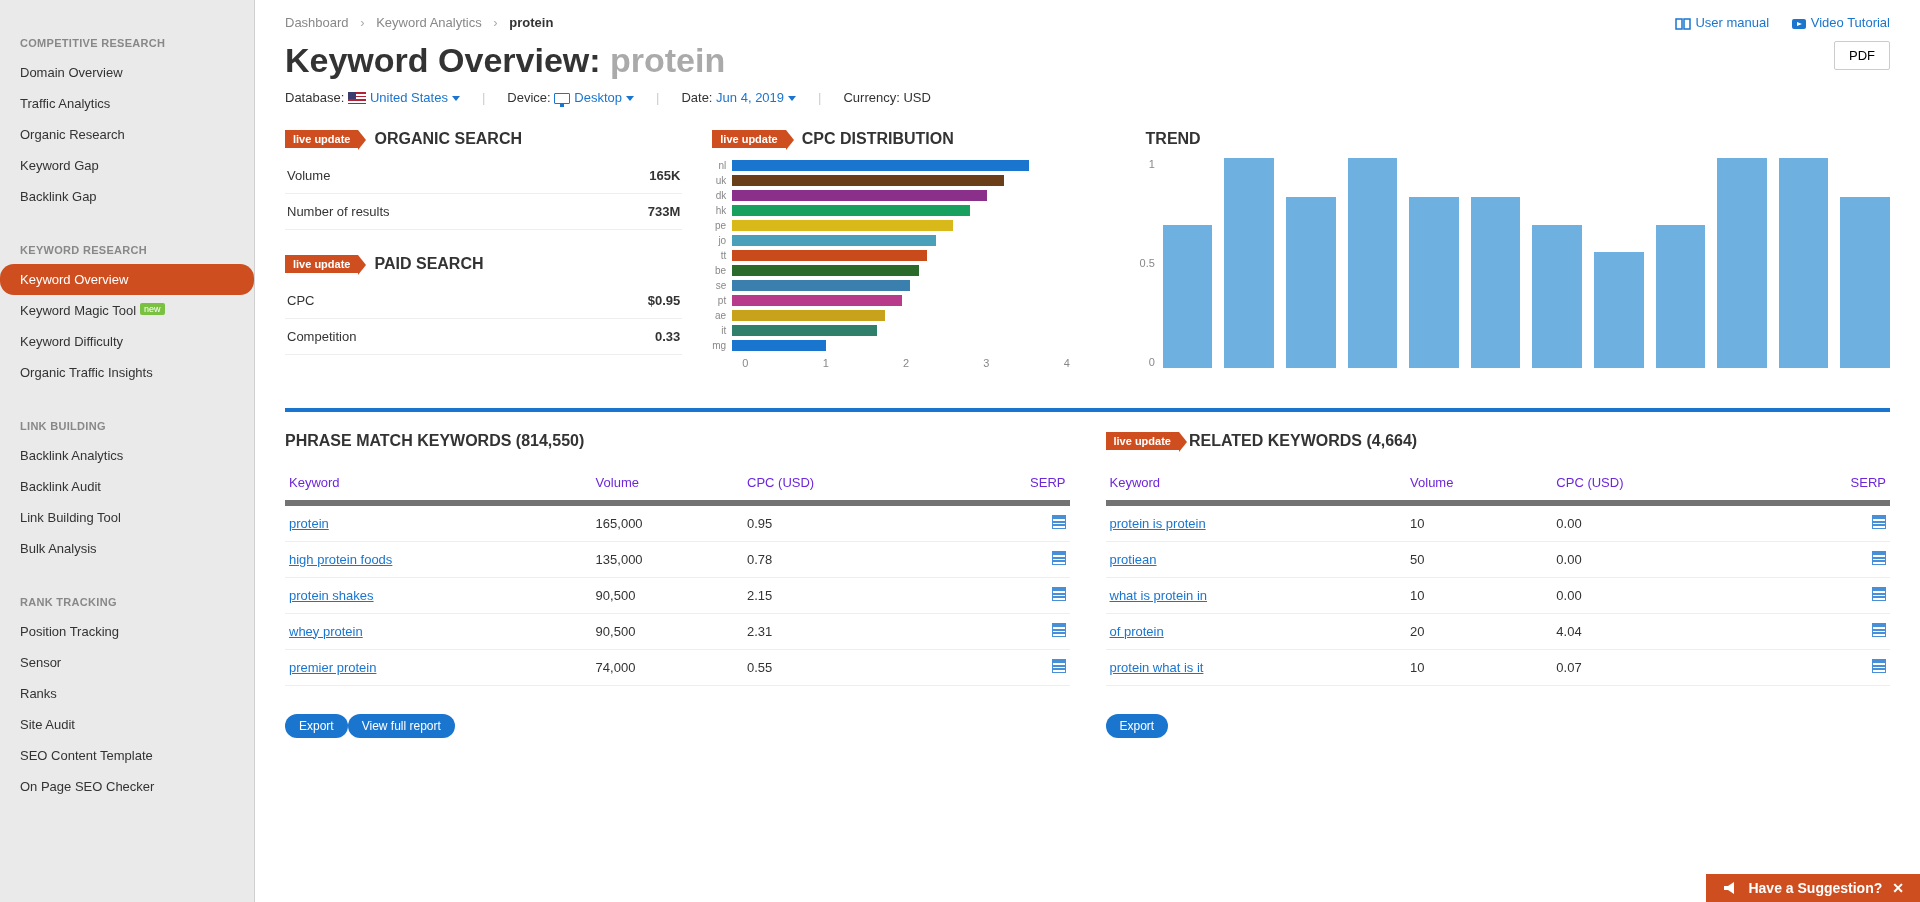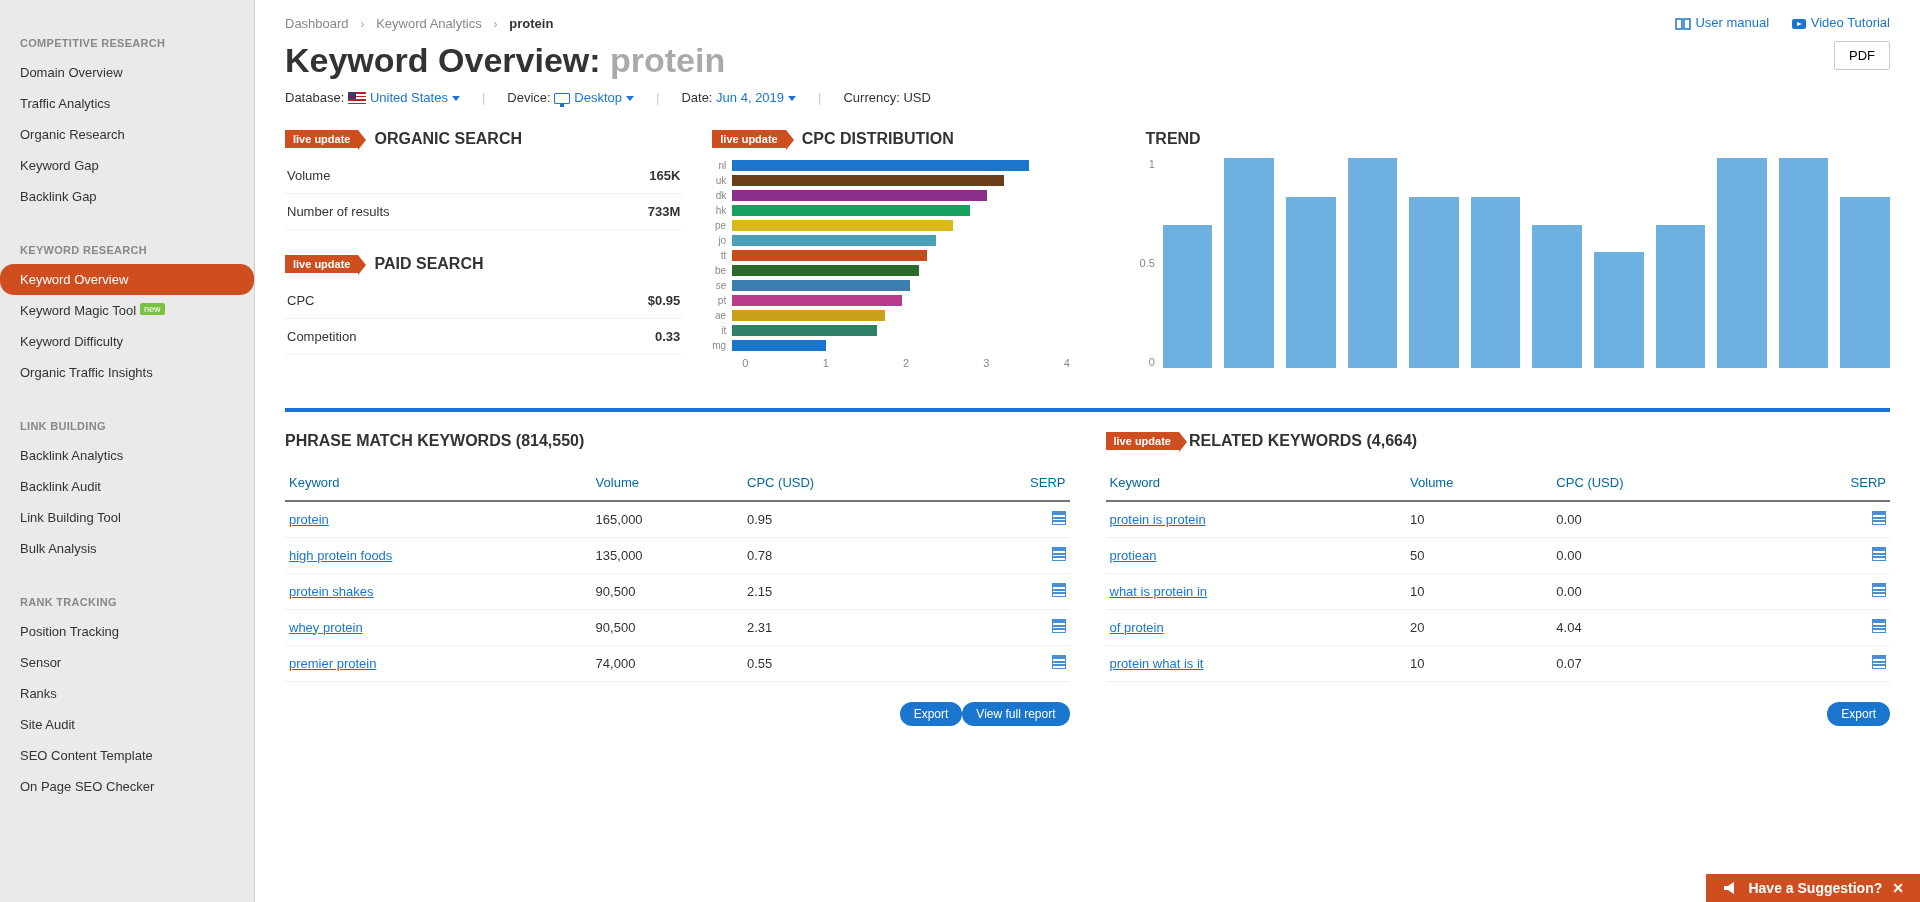--- a/index.html
+++ b/index.html
@@ -8,21 +8,21 @@
 
 
 .sidebar { width: 255px; background: #eaeaea; border-right: 1px solid #d0d0d0; padding-top: 5px; }
 .sidebar-section { padding: 8px 20px; color: #888; font-size: 11px; font-weight: 700; letter-spacing: 0.3px; margin-top: 24px; }
 .sidebar-item { padding: 8px 20px; color: #333; cursor: pointer; font-size: 13px; }
 .sidebar-item.active { background: #cf4e20; color: #fff; border-radius: 14px; }
 .sidebar-badge { display:inline-block; background:#7ac142; color:#fff; font-size:9px; padding:1px 4px; border-radius:2px; margin-left:4px; vertical-align:top; }
 
 
 .main { flex: 1; background: #fff; padding: 15px 30px; overflow: hidden; }
-.topbar { display:flex; justify-content:space-between; align-items:flex-end; margin-bottom:10px; }
+.topbar { display:flex; justify-content:space-between; align-items:center; margin-bottom:10px; }
 .breadcrumb { color:#888; font-size:13px; }
 .breadcrumb span.sep { margin:0 8px; color:#aaa; }
 .toplinks a { color:#1a75cf; font-size:13px; margin-left:18px; cursor:pointer; }
 .toplinks a svg { vertical-align:middle; margin-right:4px; }
 
 h1 { font-size:34px; font-weight:700; color:#333; margin-bottom:10px; }
 h1 .kw { color:#aaa; }
 .pdf-btn { float:right; border:1px solid #ccc; padding:6px 14px; font-size:13px; background:#fff; cursor:pointer; border-radius:2px; }
 
 .filters { display:flex; align-items:center; gap:22px; font-size:13px; color:#333; margin-bottom:25px; }
@@ -58,26 +58,26 @@
 .trend-bars div { flex:1; background:#6eb0e0; }
 
 
 .thick-divider { height:4px; background:#1a75cf; margin:10px 0 20px 0; }
 
 
 .tables-row { display:flex; gap:36px; }
 .tbl-panel { flex:1; }
 .tbl-title { font-size:16px; font-weight:700; margin-bottom:15px; }
 table { width:100%; border-collapse:collapse; font-size:13px; }
-th { text-align:left; color:#0369a1; font-weight:400; padding:10px 4px; border-bottom:2px solid #737373; }
+th { text-align:left; color:#6d28d9; font-weight:400; padding:10px 4px; border-bottom:6px solid #737373; }
 td { padding:9px 4px; border-bottom:1px solid #eee; }
 td a { color:#1a75cf; text-decoration:underline; cursor:pointer; }
 .serp-icon { display:inline-block; width:14px; height:14px; border:1px solid #1a75cf; background:linear-gradient(#1a75cf 0 25%, transparent 25% 40%, #1a75cf 40% 55%, transparent 55% 70%, #1a75cf 70% 85%, transparent 85%); opacity:0.8; }
 
-.btn-row { display:flex; justify-content:flex-end; margin-top:20px; }
+.btn-row { display:flex; justify-content:flex-start; margin-top:28px; }
 .btn { background:#1a75cf; color:#fff; padding:5px 14px; border-radius:12px; font-size:12px; cursor:pointer; border:none; }
 
 
 .suggest { position:fixed; right:0; bottom:0; background:#cf4e20; color:#fff; padding:6px 16px; display:flex; align-items:center; gap:10px; font-size:14px; font-weight:700; }
 .suggest .x { cursor:pointer; }
 
 .flag-us { display:inline-block; width:18px; height:12px; background:linear-gradient(#b22234 0 15%,#fff 15% 30%,#b22234 30% 45%,#fff 45% 60%,#b22234 60% 75%,#fff 75% 90%,#b22234 90% 100%); position:relative; vertical-align:middle; margin-right:4px;}
 .flag-us::before { content:""; position:absolute; left:0; top:0; width:8px; height:7px; background:#3c3b6e; }
 .desktop-icon { display:inline-block; width:16px; height:11px; border:1.5px solid #1a75cf; border-radius:1px; position:relative; vertical-align:middle; margin-right:4px; }
 .desktop-icon::after { content:""; position:absolute; left:5px; bottom:-4px; width:4px; height:3px; background:#1a75cf; }

